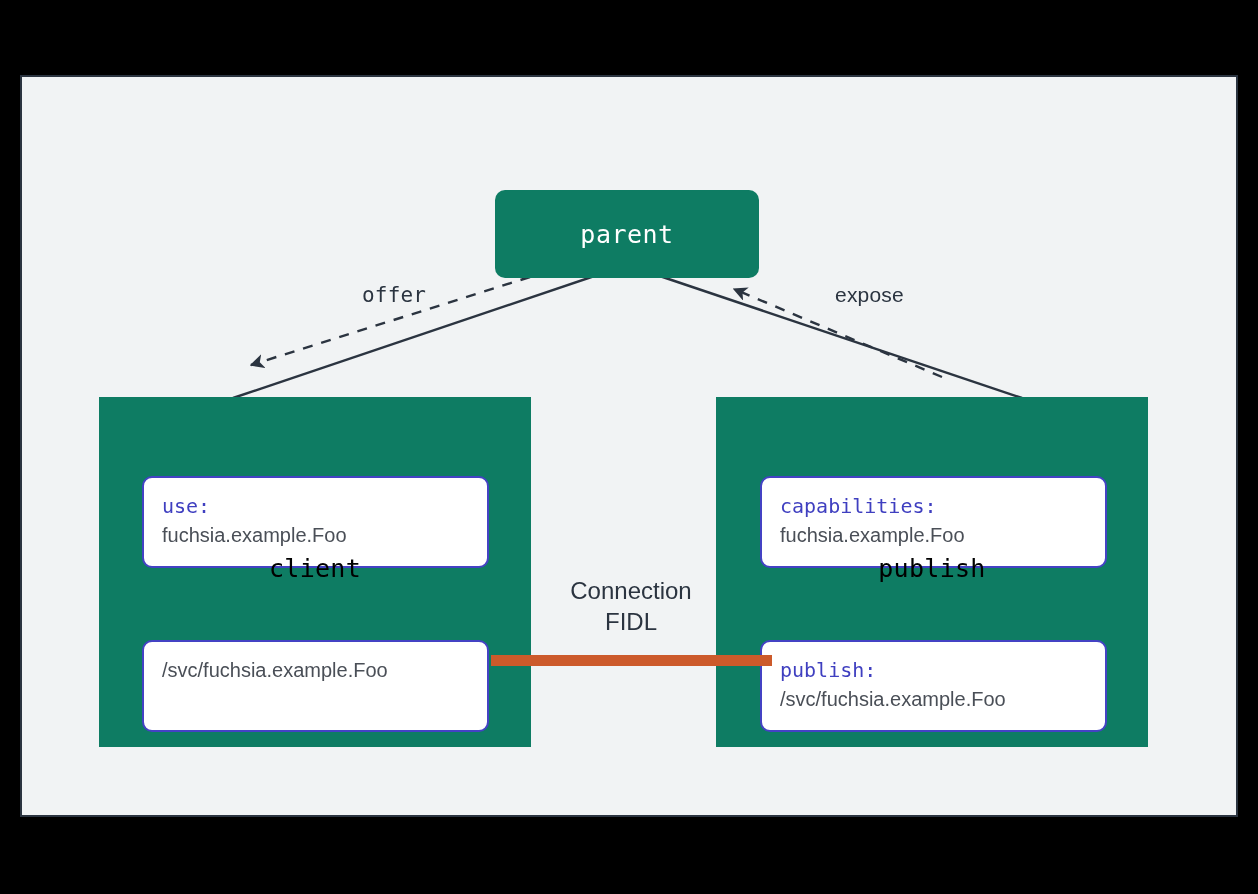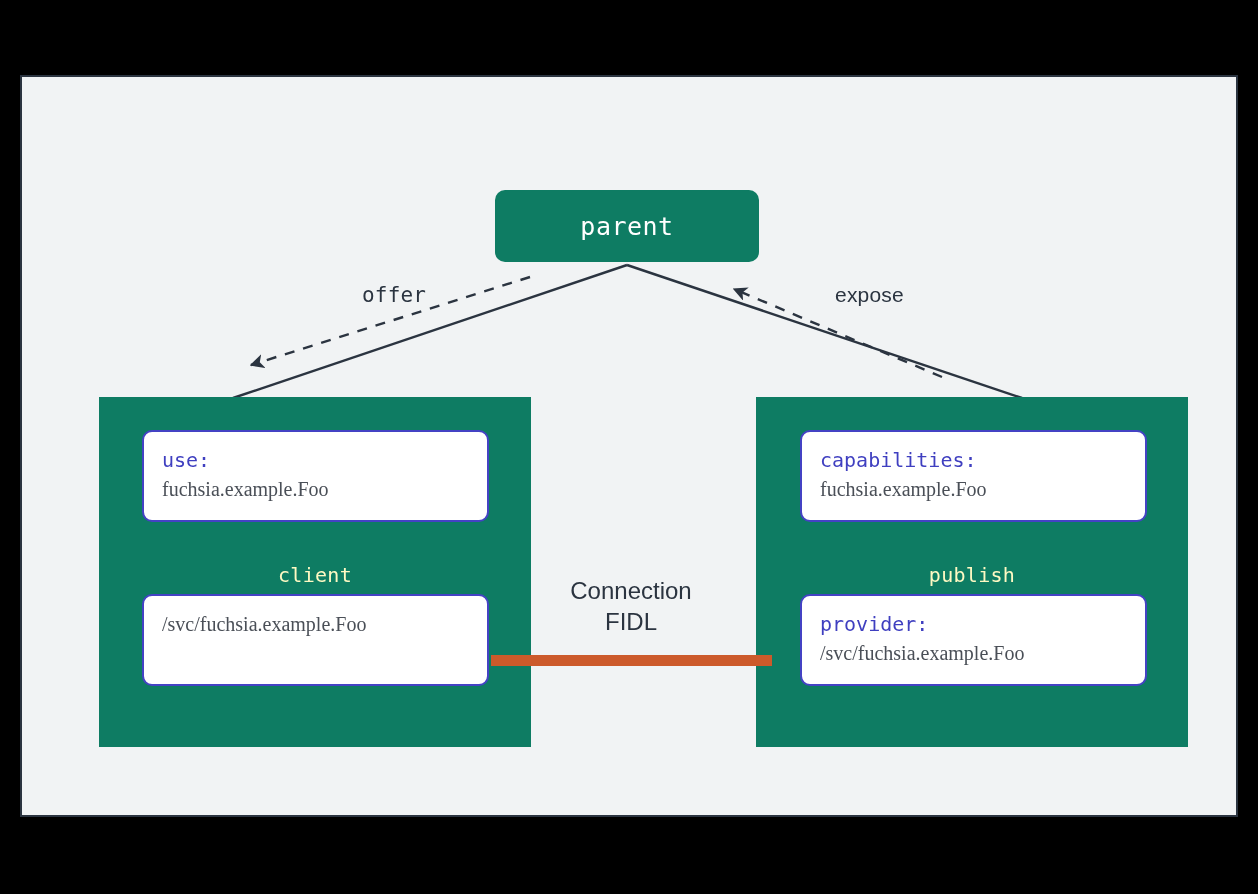--- a/index.html
+++ b/index.html
@@ -46,21 +46,21 @@
     height: 742px;
     pointer-events: none;
   }
 
   
   .parent-node {
     position: absolute;
     left: 473px;
     top: 113px;
     width: 264px;
-    height: 72px;
+    height: 88px;
     background: #0E7C63;
     border-radius: 10px;
     display: flex;
     align-items: center;
     justify-content: center;
   }
   .parent-label {
     color: #FFFFFF;
     font-family: "DejaVu Sans Mono", monospace;
     font-size: 25px;
@@ -69,62 +69,62 @@
 
   
   .component {
     position: absolute;
     top: 320px;
     width: 432px;
     height: 350px;
     background: #0E7C63;
   }
   .component.left  { left: 77px; }
-  .component.right { left: 734px; }
+  .component.right { left: 694px; }
 
   .component-name {
     position: absolute;
     left: 0;
     right: 0;
     top: 157px;
     text-align: center;
-    color: #fef9c3;
-    font-family: "DejaVu Sans Mono", monospace;
-    font-size: 20px;
+    color: #000000;
+    font-family: "DejaVu Sans Mono", monospace;
+    font-size: 25px;
     letter-spacing: 0.3px;
-    margin-top: 9px;
   }
 
   
   .card {
     position: absolute;
     background: #FFFFFF;
     border: 2px solid #4442C4;
     border-radius: 10px;
     box-sizing: border-box;
     padding: 14px 18px 16px 18px;
+    margin-top: 46px;
   }
   .card.top    { top: 33px; }
   .card.bottom { top: 197px; }
 
   .component.left .card  { left: 43px; width: 347px; height: 92px; }
   .component.right .card { left: 44px; width: 347px; height: 92px; }
 
   .card-key {
     display: block;
     color: #3F3FC0;
     font-family: "DejaVu Sans Mono", monospace;
     font-size: 20px;
     line-height: 29px;
     white-space: nowrap;
   }
   .card-value {
     display: block;
     color: #4A4F57;
-    font-family: Liberation Serif, serif;
+    font-family: Liberation Sans, sans-serif;
     font-size: 20px;
     line-height: 29px;
     white-space: nowrap;
   }
 
   
   .fidl-wire {
     position: absolute;
     left: 469px;
     top: 578px;
@@ -212,21 +212,21 @@
     <div class="component right">
 
       <div class="card top">
         <span class="card-key">capabilities:</span>
         <span class="card-value">fuchsia.example.Foo</span>
       </div>
 
       <div class="component-name">publish</div>
 
       <div class="card bottom">
-        <span class="card-key">provider:</span>
+        <span class="card-key">publish:</span>
         <span class="card-value">/svc/fuchsia.example.Foo</span>
       </div>
 
     </div>
 
     <div class="fidl-wire"></div>
     <div class="fidl-caption">
       <div>Connection</div>
       <div>FIDL</div>
     </div>

